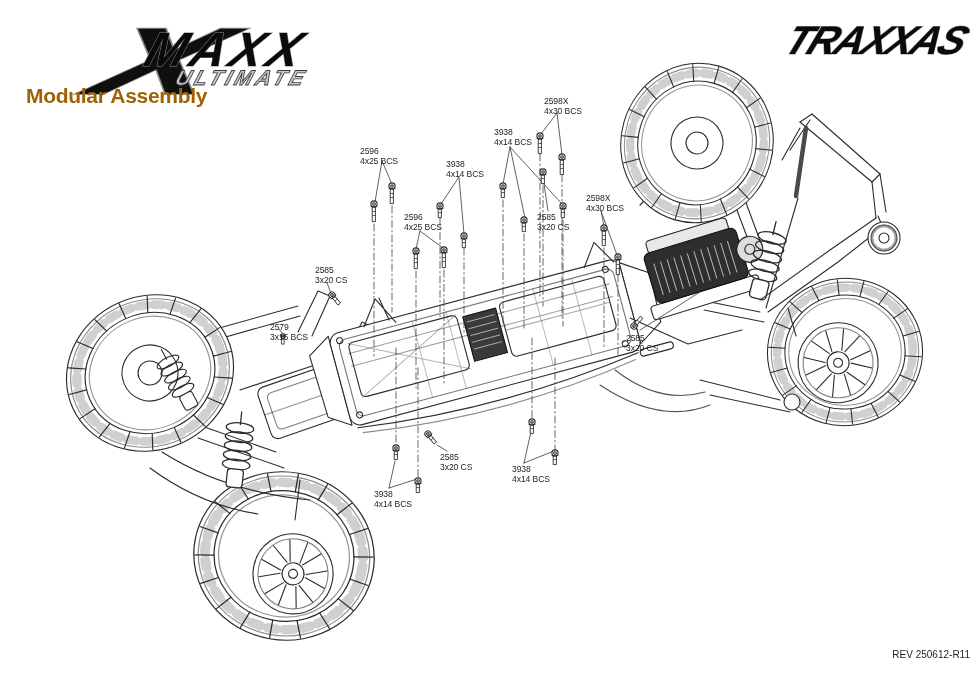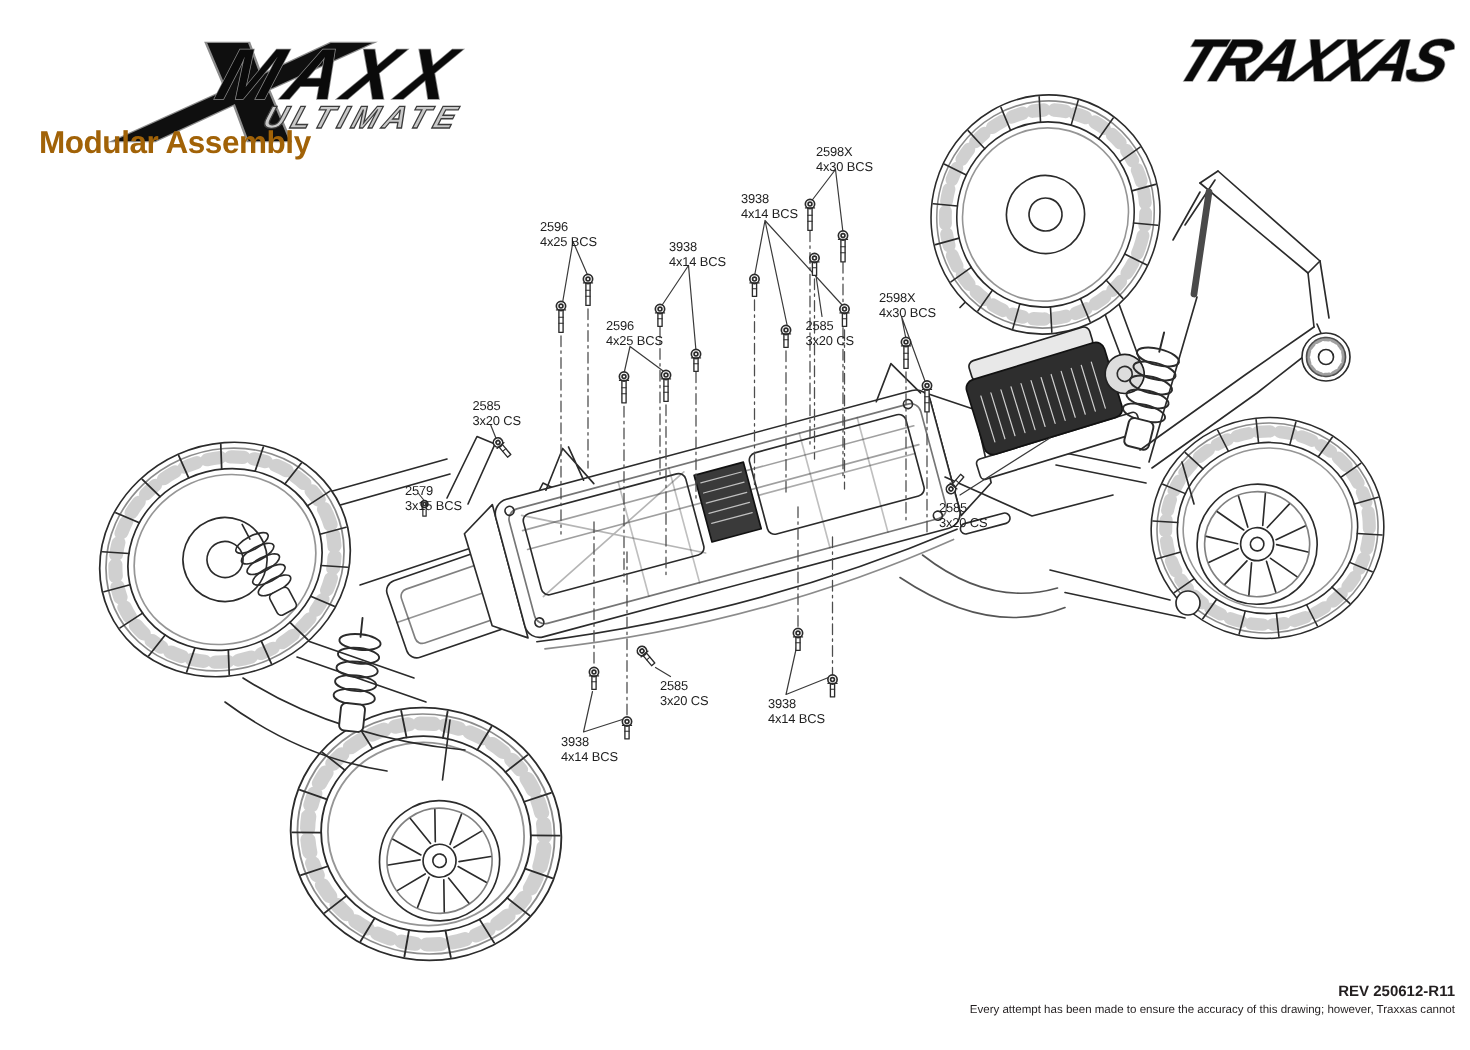--- a/index.html
+++ b/index.html
@@ -6,21 +6,21 @@
   .page{position:relative;width:980px;height:700px;background:#ffffff;overflow:hidden;
         font-family:"Liberation Sans",sans-serif;color:#231f20}
   .art{position:absolute;left:0;top:0}
   .logo{position:absolute;left:20px;top:6px}
   .brand{position:absolute;left:756px;top:8px}
   .title{position:absolute;left:26px;top:84px;font-size:21px;font-weight:bold;
          color:#a16207;letter-spacing:-0.3px}
   #callouts .callout{position:absolute;font-size:8.6px;line-height:1.22;
          color:#1f1f1f;white-space:nowrap;letter-spacing:-0.1px}
   .footer{position:absolute;right:10px;bottom:22px;text-align:right;color:#231f20}
-  .footer .rev{font-size:10px;margin-bottom:1px;font-weight:700}
+  .footer .rev{font-size:10px;margin-bottom:18px;font-weight:400}
   .footer .fline{font-size:7.7px;line-height:1.35}
 </style>
 </head>
 <body>
 
 <div class="page">
 
   <svg class="art" width="980" height="700" viewBox="0 0 980 700" fill="none" stroke="#2b2b2b" stroke-width="1.1" stroke-linecap="round" stroke-linejoin="round">
     <defs>
       <g id="ticks">
@@ -359,16 +359,15 @@
         <div>4x14 BCS</div>
       </div>
       <div class="callout" style="left: 374px; top: 489px;">
         <div>3938</div>
         <div>4x14 BCS</div>
       </div>
     </div>
 
   <div class="footer">
     <div class="rev">REV 250612-R11</div>
-    <div class="fline">Every attempt has been made to ensure the accuracy of this drawing; however, Traxxas cannot</div>
   </div>
 
 </div>
 
 </body></html>

